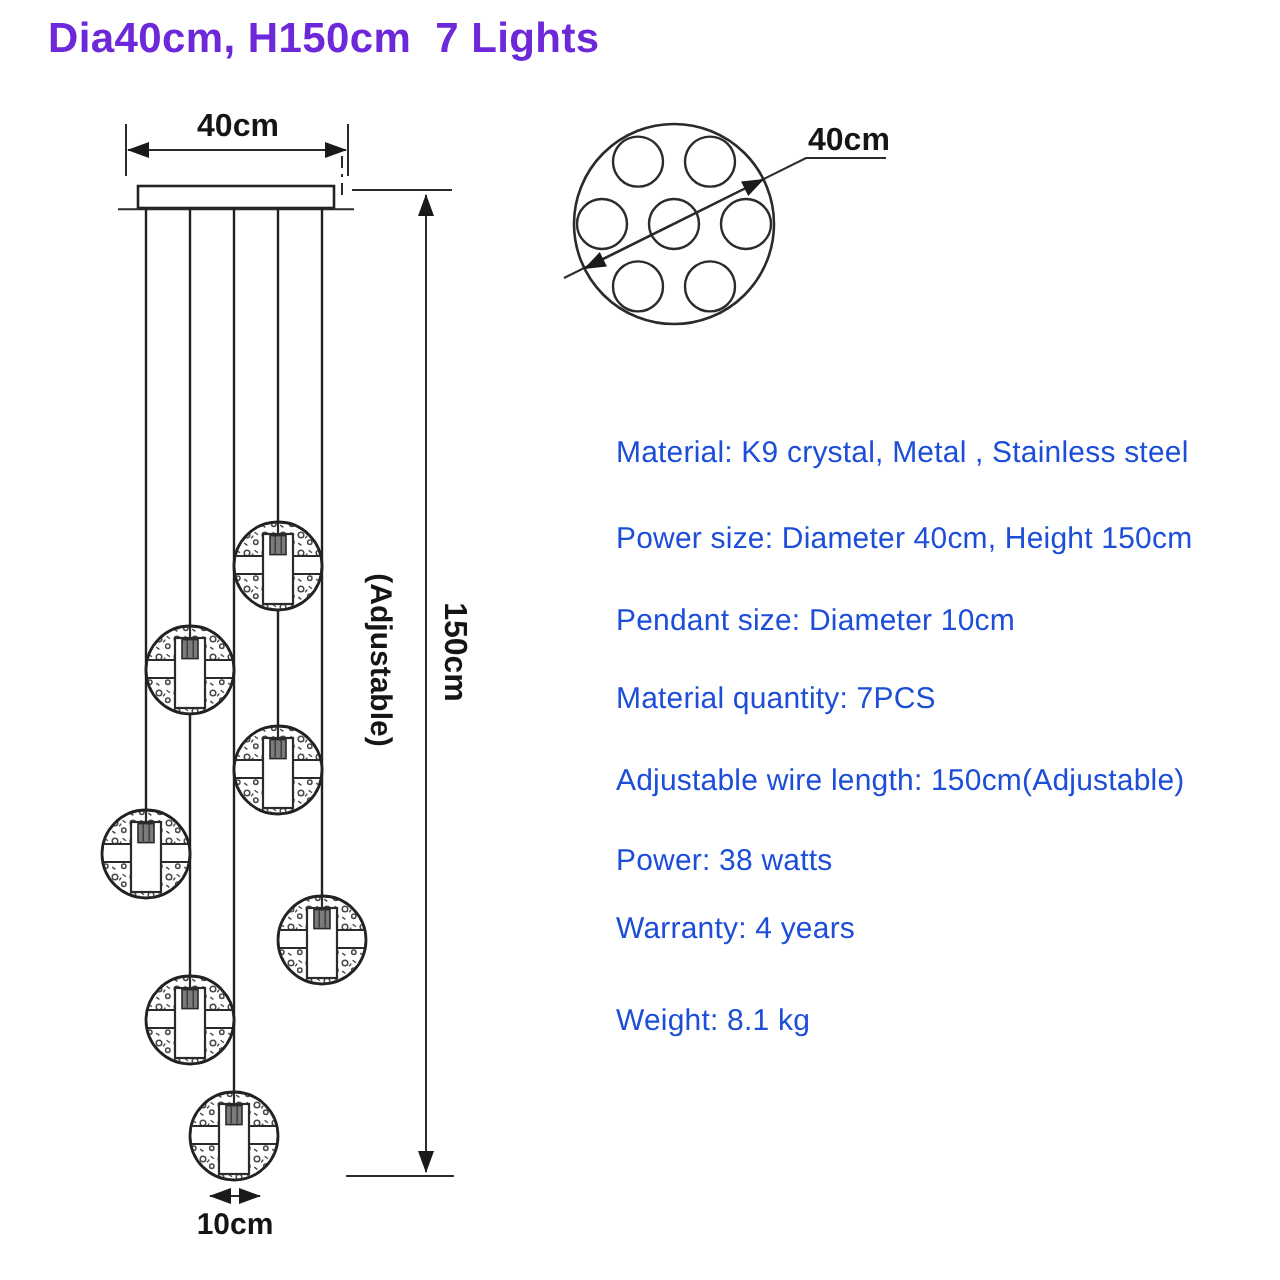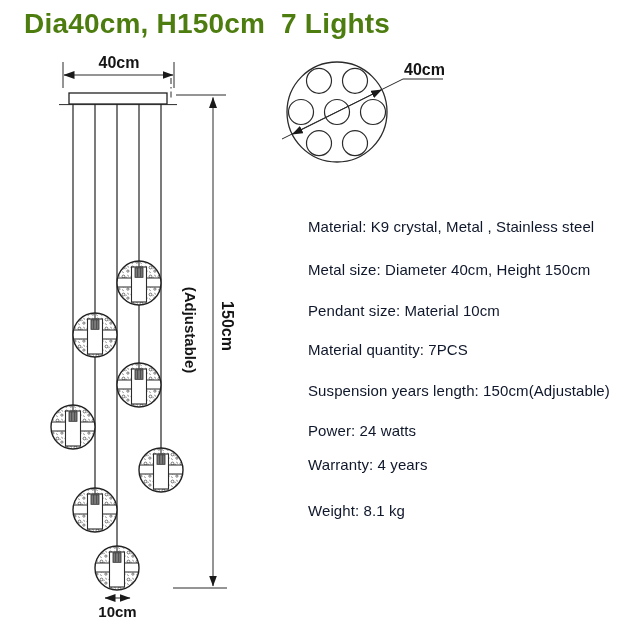--- a/index.html
+++ b/index.html
@@ -2,27 +2,27 @@
 <html><head>
 <meta charset="utf-8">
 <style>
   html,body{margin:0;padding:0;}
   body{
     width:640px;height:640px;background:#ffffff;position:relative;overflow:hidden;
     font-family:"Liberation Sans",sans-serif;color:#1a1a1a;
   }
   .page-title{
     position:absolute;left:24px;top:8px;margin:0;
-    font-size:28px;font-weight:700;letter-spacing:.2px;white-space:pre;color:#4d7c0f;
+    font-size:21px;font-weight:700;letter-spacing:.2px;white-space:pre;color:#6d28d9;
   }
   .diagram-svg{position:absolute;left:0;top:0;}
   .spec-block{position:absolute;left:308px;top:0;width:330px;}
   .spec-line{
     position:absolute;left:0;white-space:nowrap;
-    font-size:15px;font-weight:400;color:#0f172a;letter-spacing:.1px;
+    font-size:15px;font-weight:400;color:#1d4ed8;letter-spacing:.1px;
   }
   .dim-label{font:700 16px "Liberation Sans",sans-serif;fill:#151515;}
   .dim-label-sm{font:700 15px "Liberation Sans",sans-serif;fill:#151515;}
   .outline{stroke:#2b2b2b;fill:none;}
 </style>
 </head>
 <body>
 
 <h1 class="page-title">Dia40cm, H150cm  7 Lights</h1>
 
@@ -121,20 +121,20 @@
       <path d="M282,139 L403,79 L443,79"></path>
       <line x1="337" y1="112" x2="292.3" y2="134.3" marker-end="url(#arrE)"></line>
       <line x1="337" y1="112" x2="381.7" y2="89.7" marker-end="url(#arrE)"></line>
     </g>
     <text class="dim-label" x="404" y="75" text-anchor="start">40cm</text>
   </g>
 </svg>
 
 <div class="spec-block">
   <div class="spec-line" style="top:218px">Material: K9 crystal, Metal , Stainless steel</div>
-  <div class="spec-line" style="top:261px">Metal size: Diameter 40cm, Height 150cm</div>
-  <div class="spec-line" style="top:302px">Pendant size: Material 10cm</div>
+  <div class="spec-line" style="top:261px">Power size: Diameter 40cm, Height 150cm</div>
+  <div class="spec-line" style="top:302px">Pendant size: Diameter 10cm</div>
   <div class="spec-line" style="top:341px">Material quantity: 7PCS</div>
-  <div class="spec-line" style="top:382px">Suspension years length: 150cm(Adjustable)</div>
-  <div class="spec-line" style="top:422px">Power: 24 watts</div>
+  <div class="spec-line" style="top:382px">Adjustable wire length: 150cm(Adjustable)</div>
+  <div class="spec-line" style="top:422px">Power: 38 watts</div>
   <div class="spec-line" style="top:456px">Warranty: 4 years</div>
   <div class="spec-line" style="top:502px">Weight: 8.1 kg</div>
 </div>
 
 </body></html>

